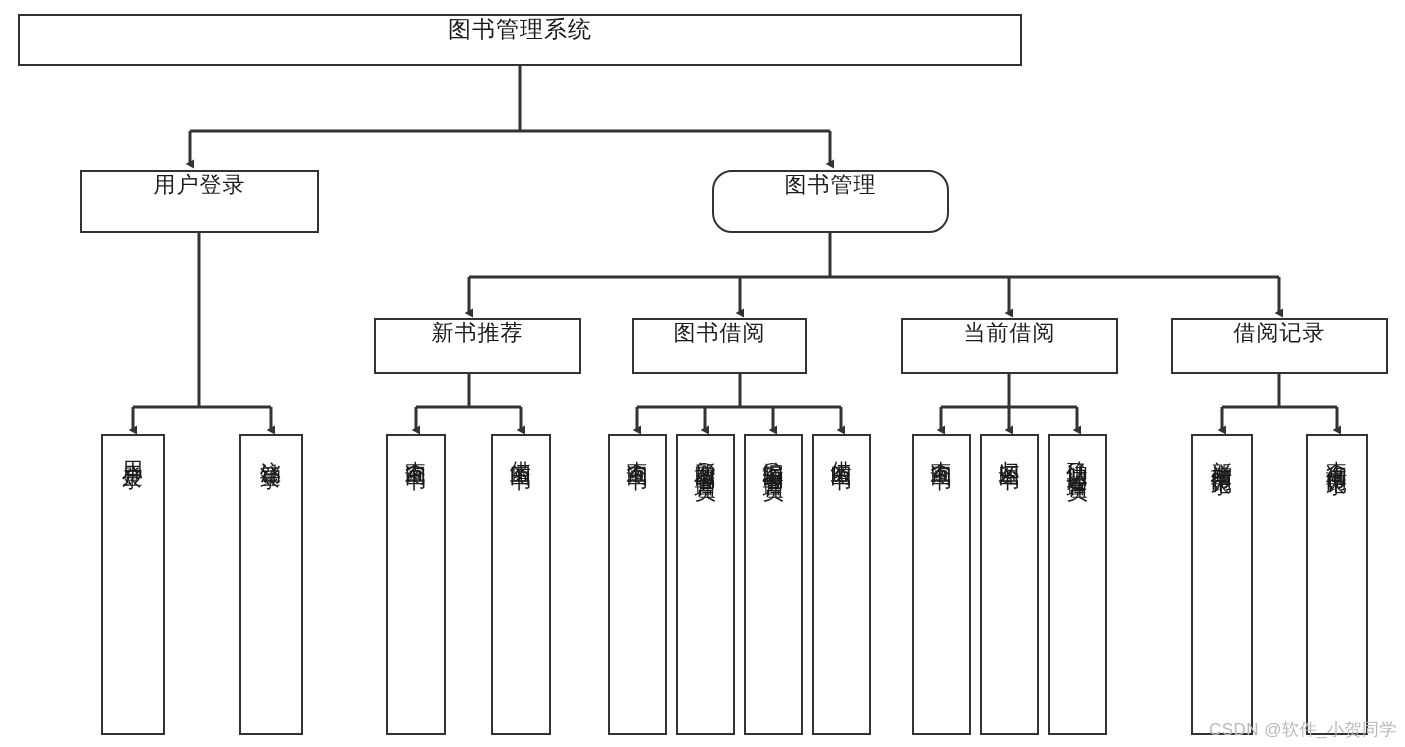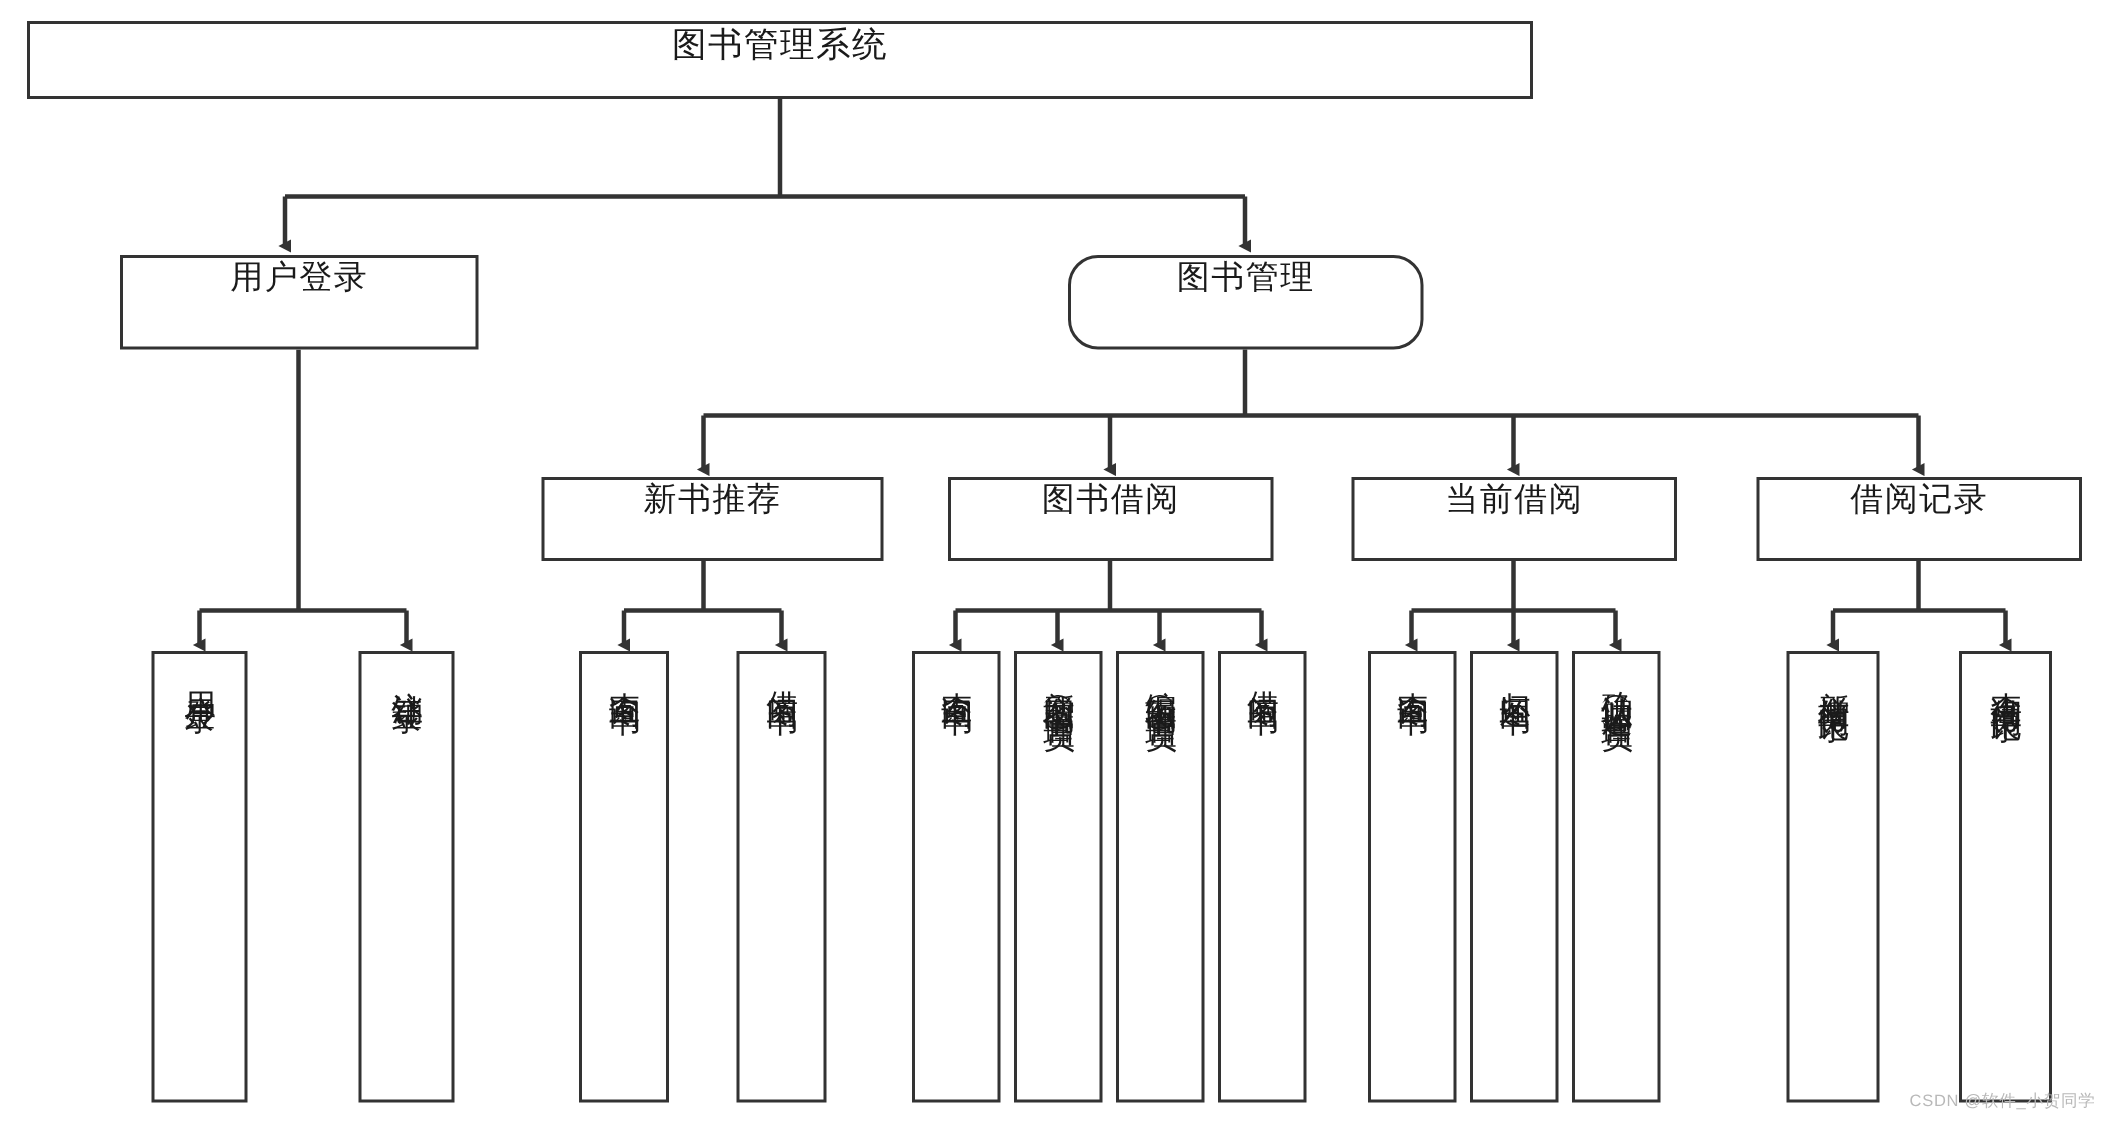--- a/index.html
+++ b/index.html
@@ -62,21 +62,21 @@
     text-orientation: upright;
     font-size: 21px;
     letter-spacing: 3px;
     line-height: 1;
     white-space: nowrap;
   }
   .watermark {
     position: absolute;
     right: 8px;
     bottom: 6px;
-    font-size: 11px;
+    font-size: 17px;
     color: #b9b9b9;
     letter-spacing: 0.5px;
     white-space: nowrap;
   }
 </style>
 </head>
 <body>
 
 <div id="canvas">
 
@@ -135,24 +135,24 @@
     <span class="lbl">图书管理系统</span>
   </div>
 
   <div class="node horiz" style="left:80px; top:170px; width:239px; height:63px;">
     <span class="lbl">用户登录</span>
   </div>
   <div class="node horiz" style="left:712px; top:170px; width:237px; height:63px;border-radius:20px;">
     <span class="lbl">图书管理</span>
   </div>
 
-  <div class="node horiz" style="left:361px; top:318px; width:228px; height:56px;">
+  <div class="node horiz" style="left:374px; top:318px; width:207px; height:56px;">
     <span class="lbl">新书推荐</span>
   </div>
-  <div class="node horiz" style="left:632px; top:318px; width:217px; height:56px;">
+  <div class="node horiz" style="left:632px; top:318px; width:175px; height:56px;">
     <span class="lbl">图书借阅</span>
   </div>
   <div class="node horiz" style="left:1171px; top:318px; width:217px; height:56px;">
     <span class="lbl">借阅记录</span>
   </div>
   <div class="node horiz" style="left:901px; top:318px; width:217px; height:56px;">
     <span class="lbl">当前借阅</span>
   </div>
 
   <div class="node vert" style="left:101px; top:434px; width:64px; height:301px;">

